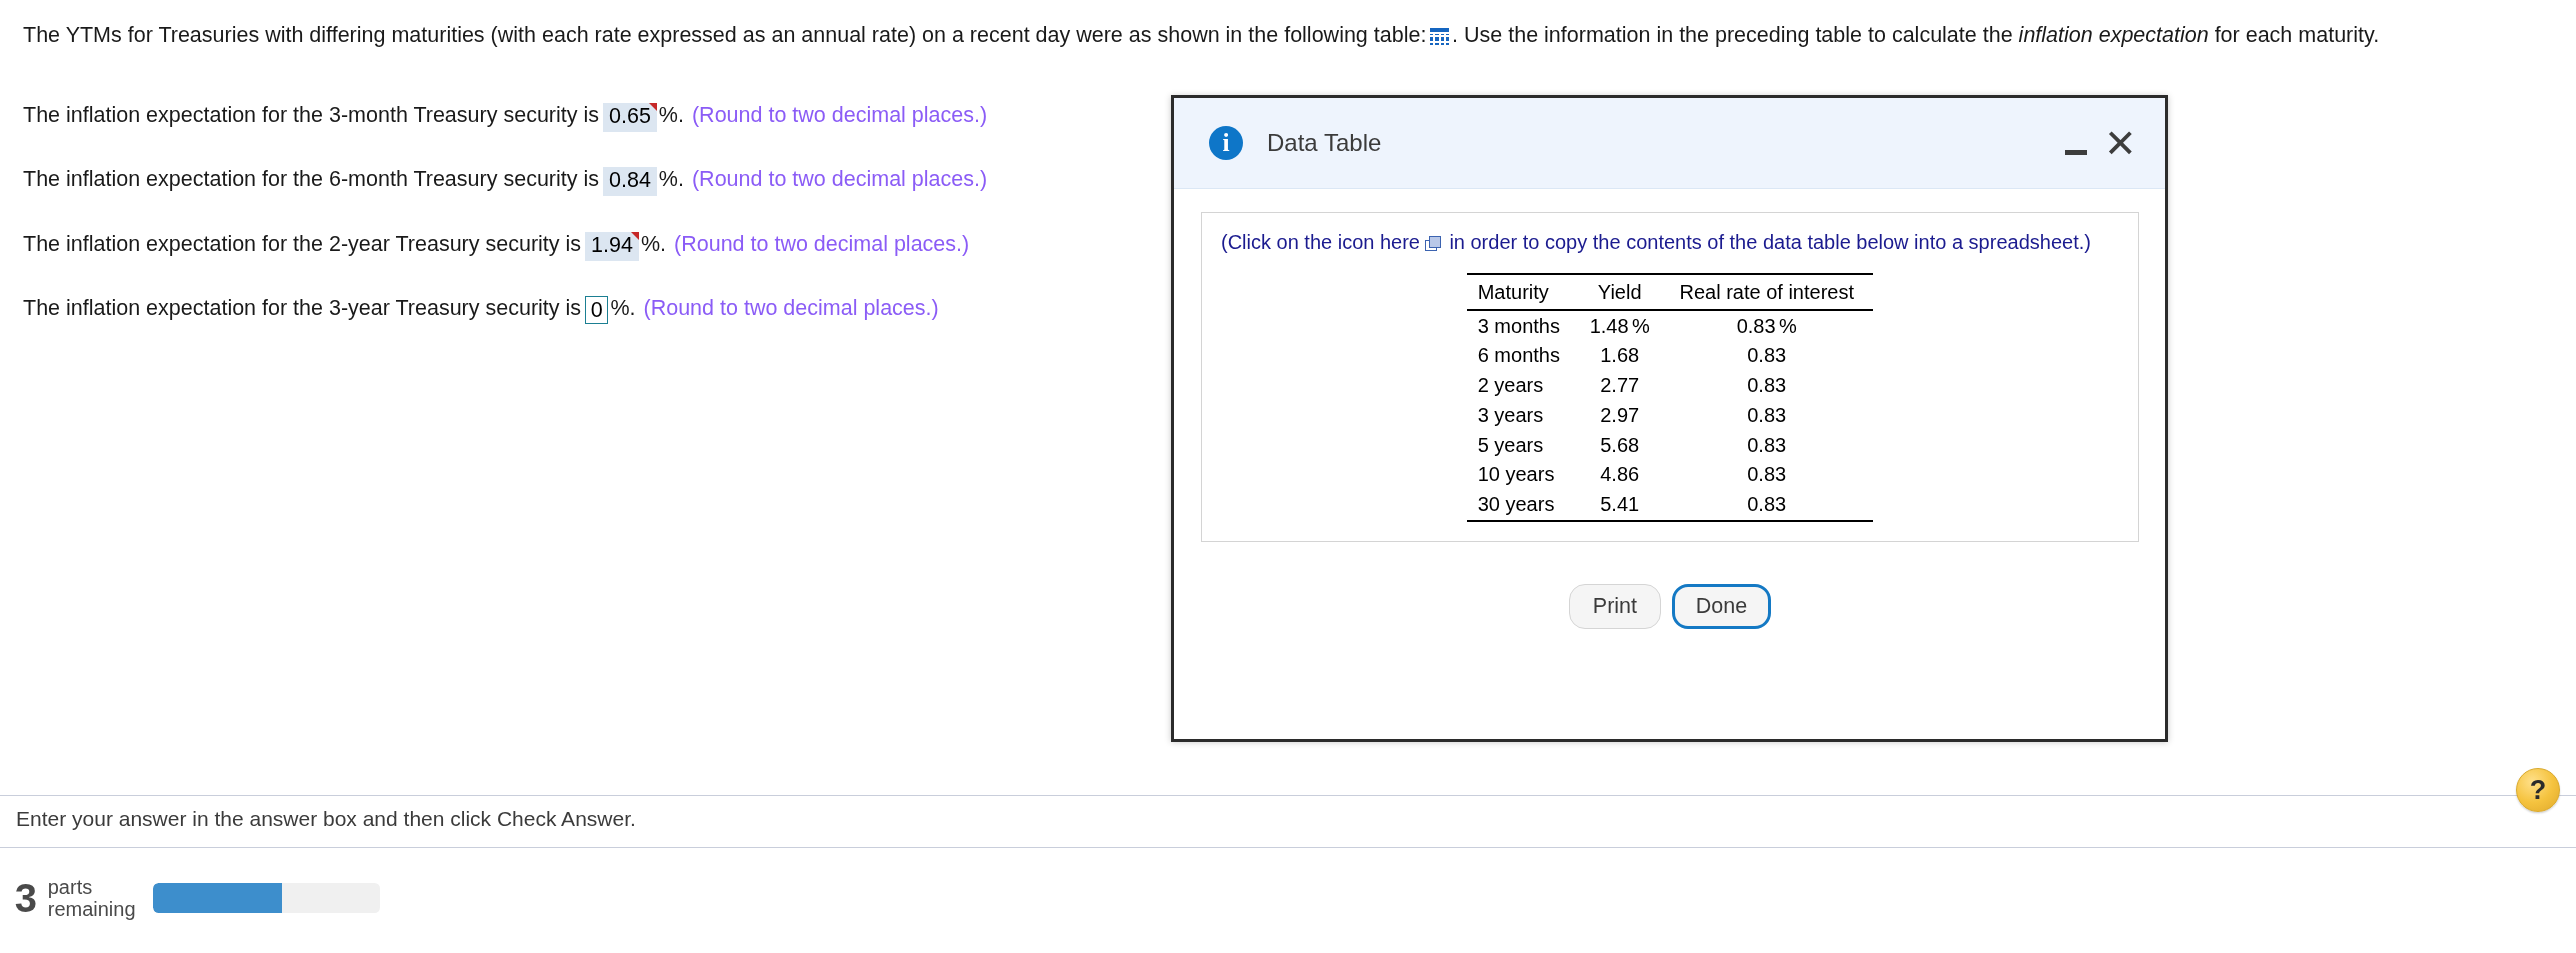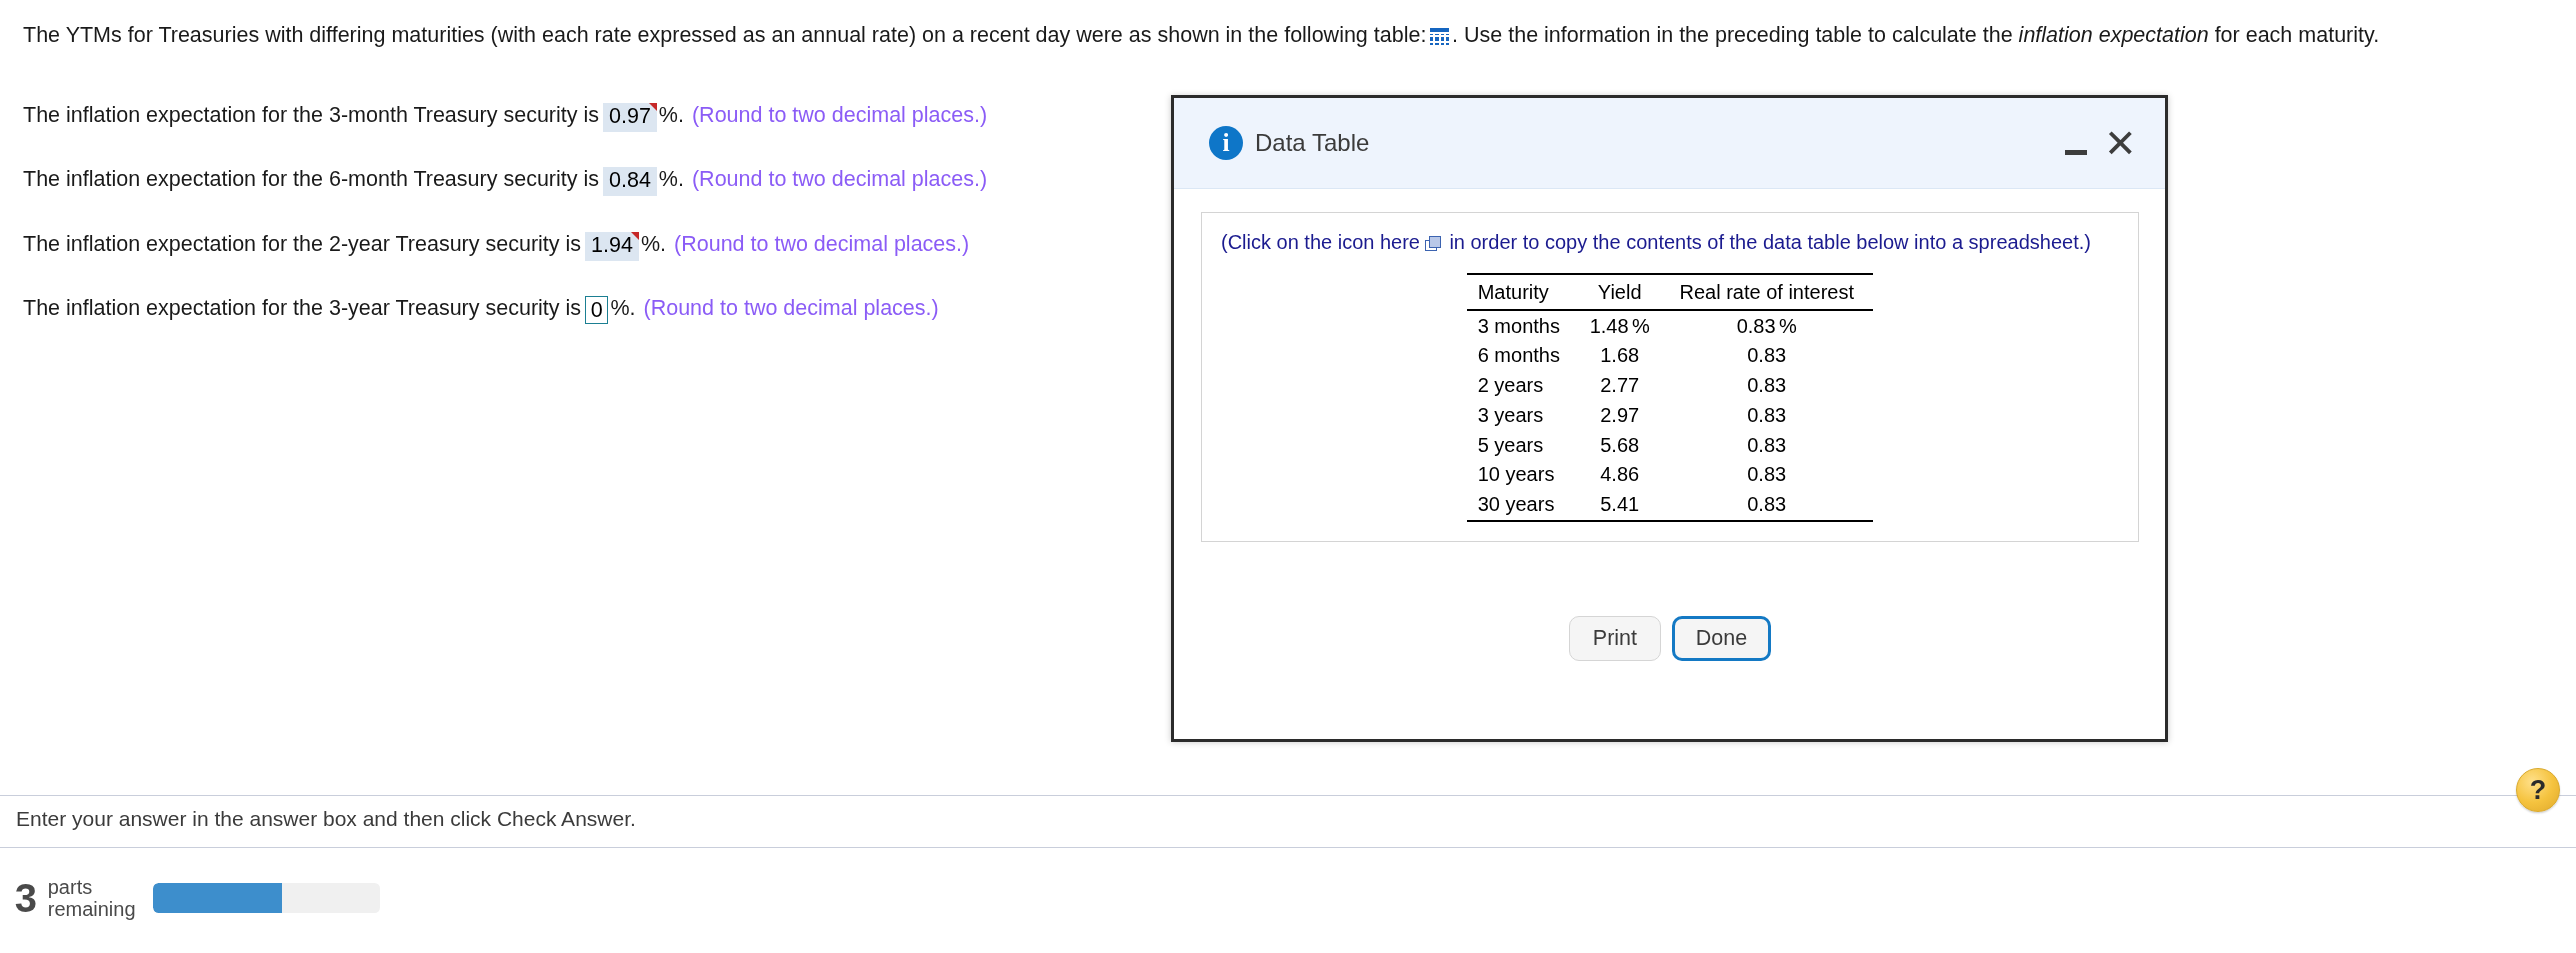--- a/index.html
+++ b/index.html
@@ -141,21 +141,21 @@
     color: #fff;
     font-family: "Liberation Serif", serif;
     font-weight: bold;
     font-size: 25.5px;
     display: flex;
     align-items: center;
     justify-content: center;
     flex: none;
   }
   .dlg-title {
-    margin-left: 12px;
+    margin-left: 24px;
     font-size: 24px;
     color: #3b3b3b;
   }
   .dlg-header-spacer { flex: 1 1 auto; }
   .win-min {
     width: 21.5px; height: 5.4px;
     background: #3d3d3d;
     margin: 19px 17.4px 0 0;
     cursor: pointer;
   }
@@ -234,24 +234,23 @@
     align-items: center;
     gap: 10.7px;
     margin-top: 42px;
   }
   .btn {
     font-family: "Liberation Sans", sans-serif;
     font-size: 21.5px;
     color: #3b3b3b;
     background: #f5f5f5;
     border: 1.3px solid #d5d5d5;
-    border-radius: 10px;
+    border-radius: 16px;
     padding: 9.4px 23px;
     cursor: pointer;
-    margin-top: 32px;
   }
   .btn.focused {
     border: 3.4px solid #1479c4;
     padding: 7.4px 21px;
   }
 
   
   #instruction-strip {
     position: absolute;
     left: 0;
@@ -337,21 +336,21 @@
 
 <div id="problem-area">
 
   <div class="prompt-block">
     <span>The YTMs for Treasuries with differing maturities (with each rate expressed as an annual rate) on a recent day were as shown in the following table:</span><span class="table-icon"></span><span>. Use the information in the preceding table to calculate the</span>
     <span class="em">inflation expectation</span>
     <span>for each maturity.</span>
   </div>
 
   <div class="answer-line" style="top:102px;">
-    <span>The inflation expectation for the 3-month Treasury security is</span><span class="ansbox flagged">0.97</span><span>%.</span><span class="hint">(Round to two decimal places.)</span>
+    <span>The inflation expectation for the 3-month Treasury security is</span><span class="ansbox flagged">0.65</span><span>%.</span><span class="hint">(Round to two decimal places.)</span>
   </div>
 
   <div class="answer-line" style="top:166px;">
     <span>The inflation expectation for the 6-month Treasury security is</span><span class="ansbox">0.84</span><span>%.</span><span class="hint">(Round to two decimal places.)</span>
   </div>
 
   <div class="answer-line" style="top:231px;">
     <span>The inflation expectation for the 2-year Treasury security is</span><span class="ansbox flagged">1.94</span><span>%.</span><span class="hint">(Round to two decimal places.)</span>
   </div>
 

